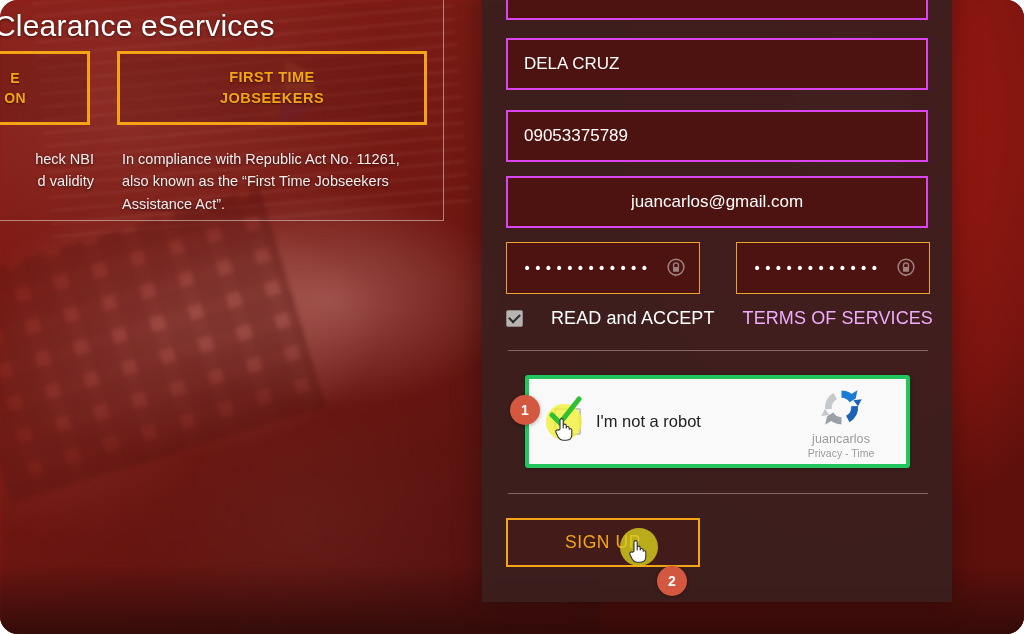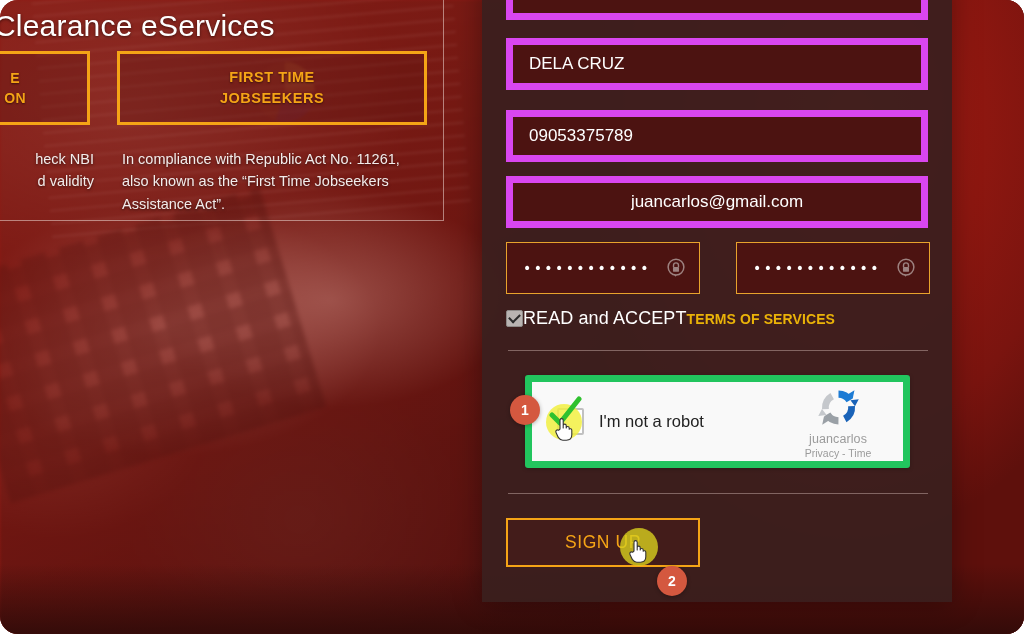--- a/index.html
+++ b/index.html
@@ -117,21 +117,21 @@
   
   #form-panel {
     position: absolute; left: 482px; top: -20px;
     width: 470px; height: 622px;
     background: rgba(58,31,30,.93);
     box-shadow: 0 0 26px rgba(0,0,0,.35);
   }
 
   .field {
     position: absolute; left: 24px; width: 422px; height: 52px;
-    border: 7px solid #d946ef;
+    border: 2px solid #d946ef;
     background: #4c1311;
     color: #ffffff;
     font-size: 17px;
     padding: 0 16px;
     display: flex; align-items: center;
     outline: none;
   }
   .field .val { white-space: nowrap; overflow: hidden; }
   #field-firstname { top: -12px; }
   #field-lastname  { top: 58px; }
@@ -153,57 +153,57 @@
     font-family: "DejaVu Sans", sans-serif;
   }
   .lock-icon {
     width: 22px; height: 22px; flex: 0 0 22px;
     opacity: .62;
   }
 
   
   #terms-row {
     position: absolute; left: 24px; top: 328px;
-    display: flex; align-items: center; gap: 0;
+    display: flex; align-items: center; gap: 28px;
   }
   #terms-checkbox {
     width: 17px; height: 17px;
     background: #b9b4b2;
     border: 1px solid #8e8a88;
     border-radius: 2px;
     display: flex; align-items: center; justify-content: center;
     position: relative;
   }
   #terms-checkbox::after {
     content: "";
     width: 9px; height: 5px;
     border-left: 2.2px solid #2b2b2b;
     border-bottom: 2.2px solid #2b2b2b;
     transform: rotate(-45deg) translate(1px,-1px);
   }
   #terms-text {
     color: #ffffff; font-size: 18px; letter-spacing: .1px;
   }
   #terms-link {
-    color: #eab308; font-size: 14px; letter-spacing: .1px; cursor: pointer; font-weight: bold;
+    color: #f0abfc; font-size: 18px; letter-spacing: .1px; cursor: pointer;
   }
 
   .divider {
     position: absolute; left: 26px; width: 420px; height: 1px;
     background: rgba(226,200,196,.42);
   }
   #divider-1 { top: 370px; }
   #divider-2 { top: 513px; }
 
   
   #recaptcha {
     position: absolute; left: 43px; top: 395px;
     width: 385px; height: 93px;
     background: #f9f9f9;
-    border: 7px solid #22c55e;
+    border: 4px solid #22c55e;
     border-radius: 3px;
     box-shadow: 0 1px 4px rgba(0,0,0,.22);
     display: flex; align-items: center;
   }
   #recaptcha-check {
     margin-left: 25px;
     width: 27px; height: 27px;
     border: 2px solid #c1c1c1;
     border-radius: 2px;
     background: #fff;

